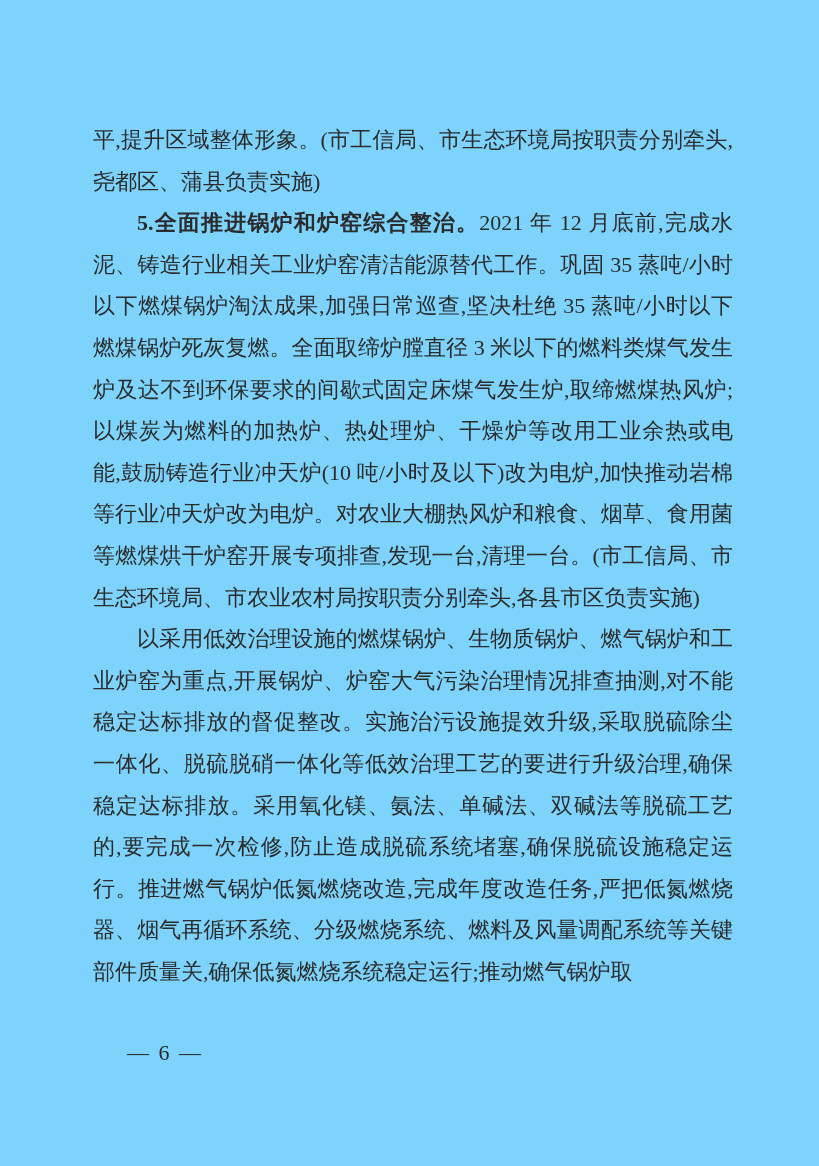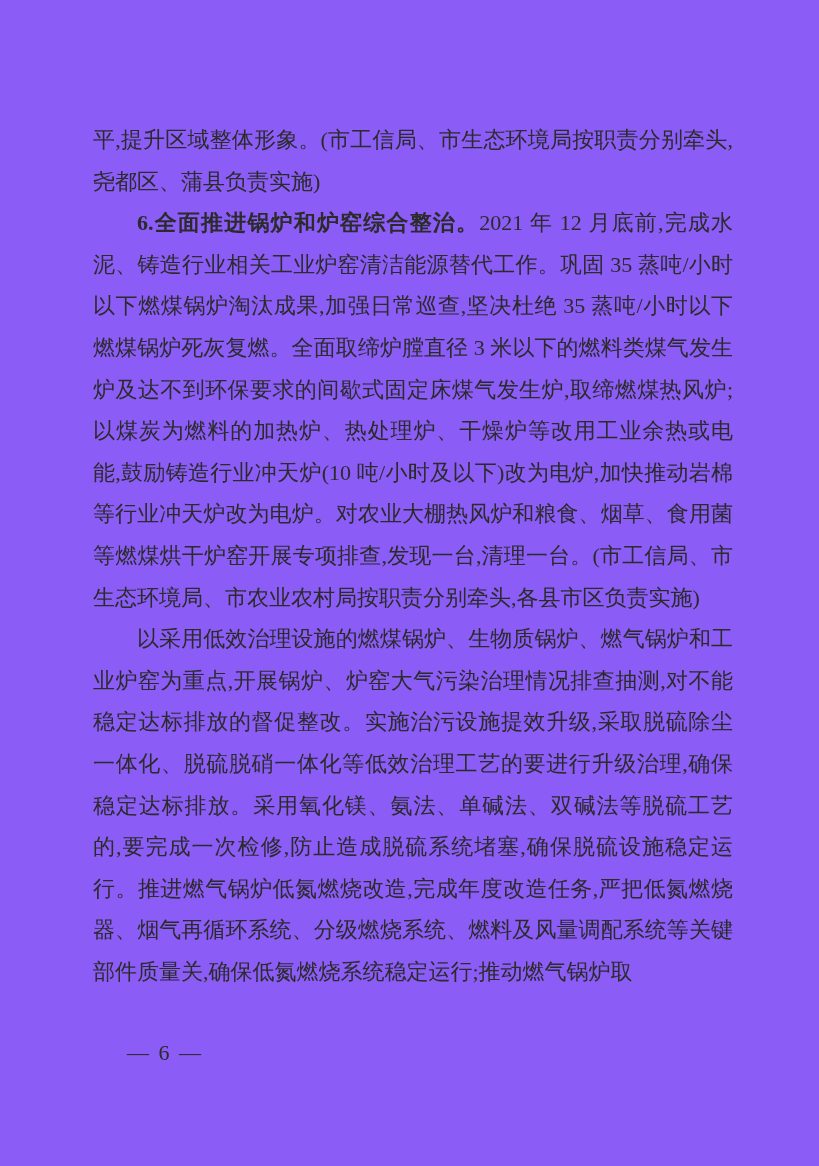--- a/index.html
+++ b/index.html
@@ -4,21 +4,21 @@
 <style>
   html, body {
     margin: 0;
     padding: 0;
     background: #ffffff;
   }
   .page {
     position: relative;
     width: 819px;
     height: 1166px;
-    background: #8b5cf6;
+    background: #7dd3fc;
     font-family: "Liberation Serif", "DejaVu Serif", serif;
     color: #2b2b2b;
     overflow: hidden;
   }
   .text-block {
     position: absolute;
     left: 93px;
     top: 119px;
     width: 640px;
     font-size: 22px;
@@ -47,21 +47,21 @@
 </style>
 </head>
 <body>
 
 <div class="page">
 
   <div class="text-block">
 
     <p class="para">平,提升区域整体形象。(市工信局、市生态环境局按职责分别牵头,尧都区、蒲县负责实施)</p>
 
-    <p class="para indent"><span class="lead-bold">6.全面推进锅炉和炉窑综合整治。</span><span>2021 年 12 月底前,完成水泥、铸造行业相关工业炉窑清洁能源替代工作。巩固 35 蒸吨/小时以下燃煤锅炉淘汰成果,加强日常巡查,坚决杜绝 35 蒸吨/小时以下燃煤锅炉死灰复燃。全面取缔炉膛直径 3 米以下的燃料类煤气发生炉及达不到环保要求的间歇式固定床煤气发生炉,取缔燃煤热风炉;以煤炭为燃料的加热炉、热处理炉、干燥炉等改用工业余热或电能,鼓励铸造行业冲天炉(10 吨/小时及以下)改为电炉,加快推动岩棉等行业冲天炉改为电炉。对农业大棚热风炉和粮食、烟草、食用菌等燃煤烘干炉窑开展专项排查,发现一台,清理一台。(市工信局、市生态环境局、市农业农村局按职责分别牵头,各县市区负责实施)</span></p>
+    <p class="para indent"><span class="lead-bold">5.全面推进锅炉和炉窑综合整治。</span><span>2021 年 12 月底前,完成水泥、铸造行业相关工业炉窑清洁能源替代工作。巩固 35 蒸吨/小时以下燃煤锅炉淘汰成果,加强日常巡查,坚决杜绝 35 蒸吨/小时以下燃煤锅炉死灰复燃。全面取缔炉膛直径 3 米以下的燃料类煤气发生炉及达不到环保要求的间歇式固定床煤气发生炉,取缔燃煤热风炉;以煤炭为燃料的加热炉、热处理炉、干燥炉等改用工业余热或电能,鼓励铸造行业冲天炉(10 吨/小时及以下)改为电炉,加快推动岩棉等行业冲天炉改为电炉。对农业大棚热风炉和粮食、烟草、食用菌等燃煤烘干炉窑开展专项排查,发现一台,清理一台。(市工信局、市生态环境局、市农业农村局按职责分别牵头,各县市区负责实施)</span></p>
 
     <p class="para indent">以采用低效治理设施的燃煤锅炉、生物质锅炉、燃气锅炉和工业炉窑为重点,开展锅炉、炉窑大气污染治理情况排查抽测,对不能稳定达标排放的督促整改。实施治污设施提效升级,采取脱硫除尘一体化、脱硫脱硝一体化等低效治理工艺的要进行升级治理,确保稳定达标排放。采用氧化镁、氨法、单碱法、双碱法等脱硫工艺的,要完成一次检修,防止造成脱硫系统堵塞,确保脱硫设施稳定运行。推进燃气锅炉低氮燃烧改造,完成年度改造任务,严把低氮燃烧器、烟气再循环系统、分级燃烧系统、燃料及风量调配系统等关键部件质量关,确保低氮燃烧系统稳定运行;推动燃气锅炉取</p>
 
   </div>
 
   <div class="footer-pagenum">— 6 —</div>
 
 </div>
 
 </body></html>

